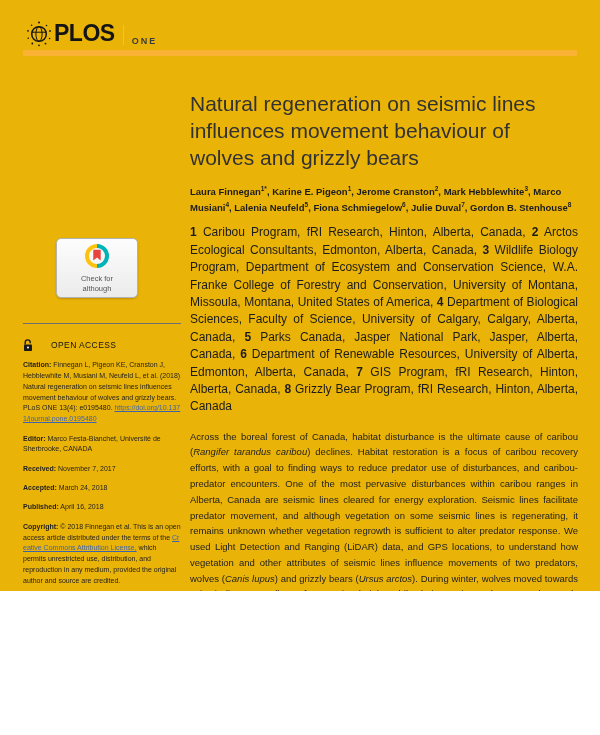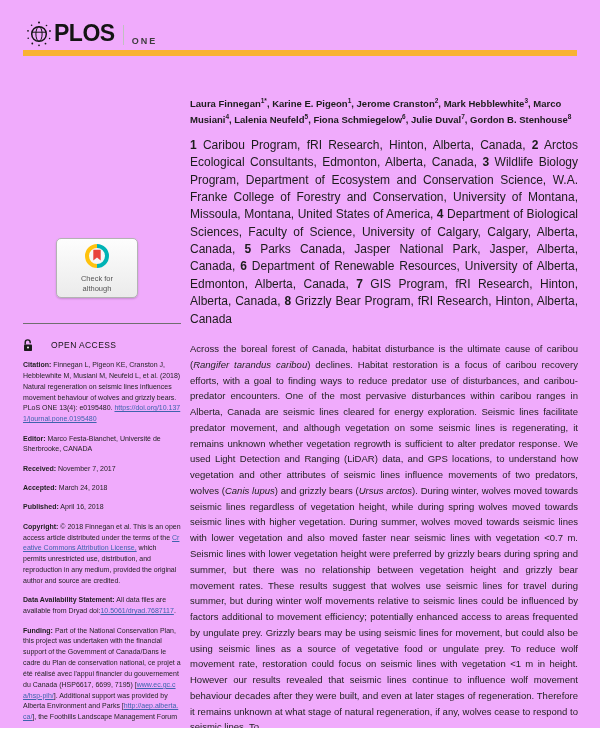--- a/index.html
+++ b/index.html
@@ -1,17 +1,17 @@
 <!DOCTYPE html>
 <html style="--accent: #F9B233; --link: #3E64AD;"><head>
 <meta charset="utf-8">
 <style>
   html,body { margin:0; padding:0; background:#ffffff; }
   .page {
-    position:relative; width:600px; height:728px; background:#f0abfc;
+    position:relative; width:600px; height:591px; background:#eab308;
     font-family:"Liberation Sans", sans-serif; overflow:hidden; color:#212121;
   }
   
   .logo-row { position:absolute; left:26px; top:20px; display:flex; align-items:center; }
   .plos-text { font-size:23px; font-weight:bold; color:#141414; letter-spacing:-0.5px; margin-left:2px; }
   .logo-divider { width:1px; height:20px; background:#c0c0c0; margin:2px 8px 0 8px; }
   .one-text { font-size:9px; font-weight:bold; color:#3c3c3c; letter-spacing:2px; margin-top:14px; }
   .accent-bar { position:absolute; left:23px; top:50px; width:554px; height:6px; background:var(--accent,#F9B233); }
 
   
@@ -100,18 +100,19 @@
     <p><b>Published:</b> <span>April 16, 2018</span></p>
 
     <p><b>Copyright:</b> <span>© 2018 Finnegan et al. This is an open access article distributed under the terms of the </span><a class="link" href="#">Creative Commons Attribution License,</a><span> which permits unrestricted use, distribution, and reproduction in any medium, provided the original author and source are credited.</span></p>
 
     <p><b>Data Availability Statement:</b> <span>All data files are available from Dryad doi:</span><a class="link" href="#">10.5061/dryad.7687117</a><span>.</span></p>
 
     <p><b>Funding:</b> <span>Part of the National Conservation Plan, this project was undertaken with the financial support of the Government of Canada/Dans le cadre du Plan de conservation national, ce projet a été réalisé avec l'appui financier du gouvernement du Canada (HSP6617, 6699, 7195) [</span><a class="link" href="#">www.ec.gc.ca/hsp-pih/</a><span>]. Additional support was provided by Alberta Environment and Parks [</span><a class="link" href="#">http://aep.alberta.ca/</a><span>], the Foothills Landscape Management Forum</span></p>
   </aside>
 
   <main class="main">
+    <h1 class="title">Natural regeneration on seismic lines influences movement behaviour of wolves and grizzly bears</h1>
     <div class="authors"><span>Laura Finnegan<sup>1*</sup></span>, <span>Karine E. Pigeon<sup>1</sup></span>, <span>Jerome Cranston<sup>2</sup></span>, <span>Mark Hebblewhite<sup>3</sup></span>, <span>Marco Musiani<sup>4</sup></span>, <span>Lalenia Neufeld<sup>5</sup></span>, <span>Fiona Schmiegelow<sup>6</sup></span>, <span>Julie Duval<sup>7</sup></span>, <span>Gordon B. Stenhouse<sup>8</sup></span></div>
     <div class="affiliations"><b>1</b> Caribou Program, fRI Research, Hinton, Alberta, Canada, <b>2</b> Arctos Ecological Consultants, Edmonton, Alberta, Canada, <b>3</b> Wildlife Biology Program, Department of Ecosystem and Conservation Science, W.A. Franke College of Forestry and Conservation, University of Montana, Missoula, Montana, United States of America, <b>4</b> Department of Biological Sciences, Faculty of Science, University of Calgary, Calgary, Alberta, Canada, <b>5</b> Parks Canada, Jasper National Park, Jasper, Alberta, Canada, <b>6</b> Department of Renewable Resources, University of Alberta, Edmonton, Alberta, Canada, <b>7</b> GIS Program, fRI Research, Hinton, Alberta, Canada, <b>8</b> Grizzly Bear Program, fRI Research, Hinton, Alberta, Canada</div>
     <div class="abstract-body"><span>Across the boreal forest of Canada, habitat disturbance is the ultimate cause of caribou (</span><i>Rangifer tarandus caribou</i><span>) declines. Habitat restoration is a focus of caribou recovery efforts, with a goal to finding ways to reduce predator use of disturbances, and caribou-predator encounters. One of the most pervasive disturbances within caribou ranges in Alberta, Canada are seismic lines cleared for energy exploration. Seismic lines facilitate predator movement, and although vegetation on some seismic lines is regenerating, it remains unknown whether vegetation regrowth is sufficient to alter predator response. We used Light Detection and Ranging (LiDAR) data, and GPS locations, to understand how vegetation and other attributes of seismic lines influence movements of two predators, wolves (</span><i>Canis lupus</i><span>) and grizzly bears (</span><i>Ursus arctos</i><span>). During winter, wolves moved towards seismic lines regardless of vegetation height, while during spring wolves moved towards seismic lines with higher vegetation. During summer, wolves moved towards seismic lines with lower vegetation and also moved faster near seismic lines with vegetation &lt;0.7 m. Seismic lines with lower vegetation height were preferred by grizzly bears during spring and summer, but there was no relationship between vegetation height and grizzly bear movement rates. These results suggest that wolves use seismic lines for travel during summer, but during winter wolf movements relative to seismic lines could be influenced by factors additional to movement efficiency; potentially enhanced access to areas frequented by ungulate prey. Grizzly bears may be using seismic lines for movement, but could also be using seismic lines as a source of vegetative food or ungulate prey. To reduce wolf movement rate, restoration could focus on seismic lines with vegetation &lt;1 m in height. However our results revealed that seismic lines continue to influence wolf movement behaviour decades after they were built, and even at later stages of regeneration. Therefore it remains unknown at what stage of natural regeneration, if any, wolves cease to respond to seismic lines. To</span></div>
   </main>
 
 </div>
 
 </body></html>

